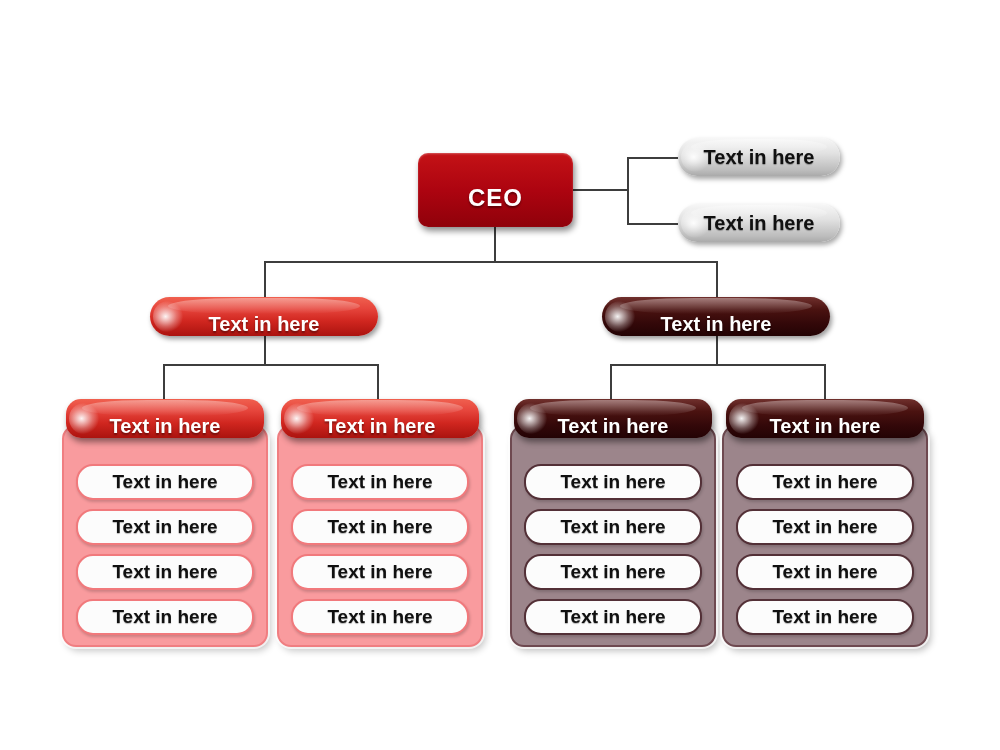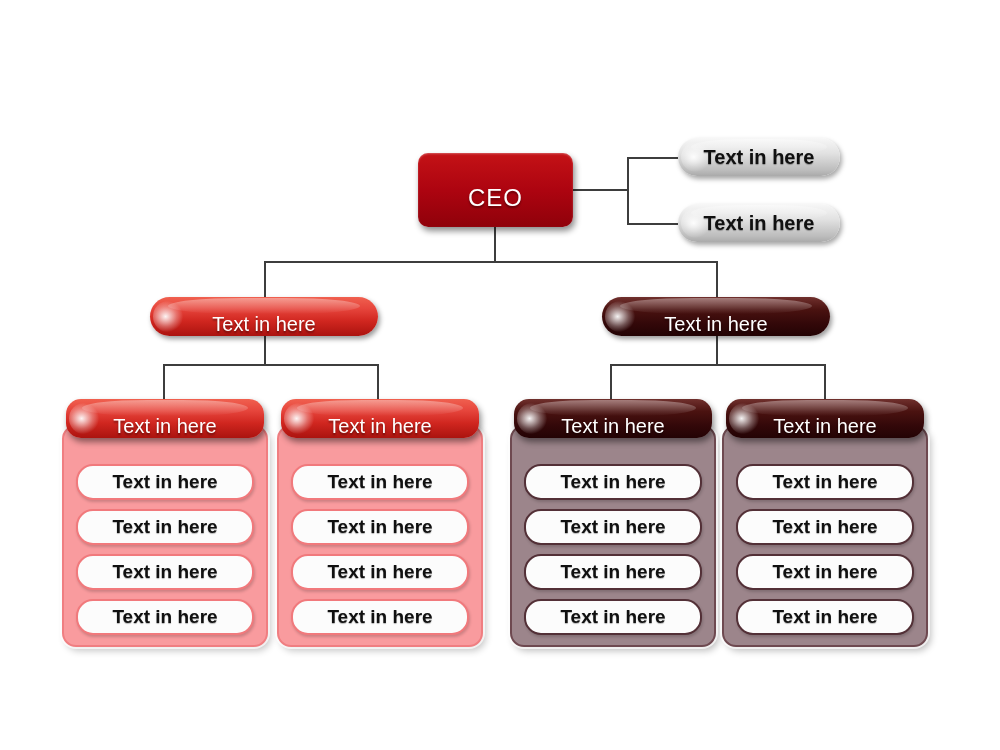--- a/index.html
+++ b/index.html
@@ -10,21 +10,21 @@
 
   
   .line { position:absolute; background:#3d3d3d; z-index:0; }
   .line.h { height:2px; }
   .line.v { width:2px; }
 
   
   .node { position:absolute; display:flex; align-items:center; justify-content:center; z-index:2; }
   .node span { position:relative; z-index:3; white-space:nowrap; }
 
-  .white-label { color:#ffffff; font-weight:normal; font-size:20px; text-shadow:0 2px 2px rgba(0,0,0,.40);margin-top:15px; }
+  .white-label { color:#ffffff; font-weight:bold; font-size:20px; text-shadow:0 2px 2px rgba(0,0,0,.40);margin-top:15px; }
   .black-label { color:#101010; font-weight:bold; font-size:20px; text-shadow:0 1px 1px rgba(0,0,0,.30); }
   .item-label  { color:#101010; font-weight:bold; font-size:19px; text-shadow:0 1px 1px rgba(0,0,0,.28); }
 
   
   .gloss { overflow:hidden; }
   .gloss::before {
     content:""; position:absolute; left:3px; top:4px; bottom:4px; width:30px; border-radius:50%;
     background:radial-gradient(ellipse at 42% 50%, rgba(255,255,255,.95) 0%, rgba(255,255,255,.30) 45%, rgba(255,255,255,0) 72%);
     z-index:2;
   }

